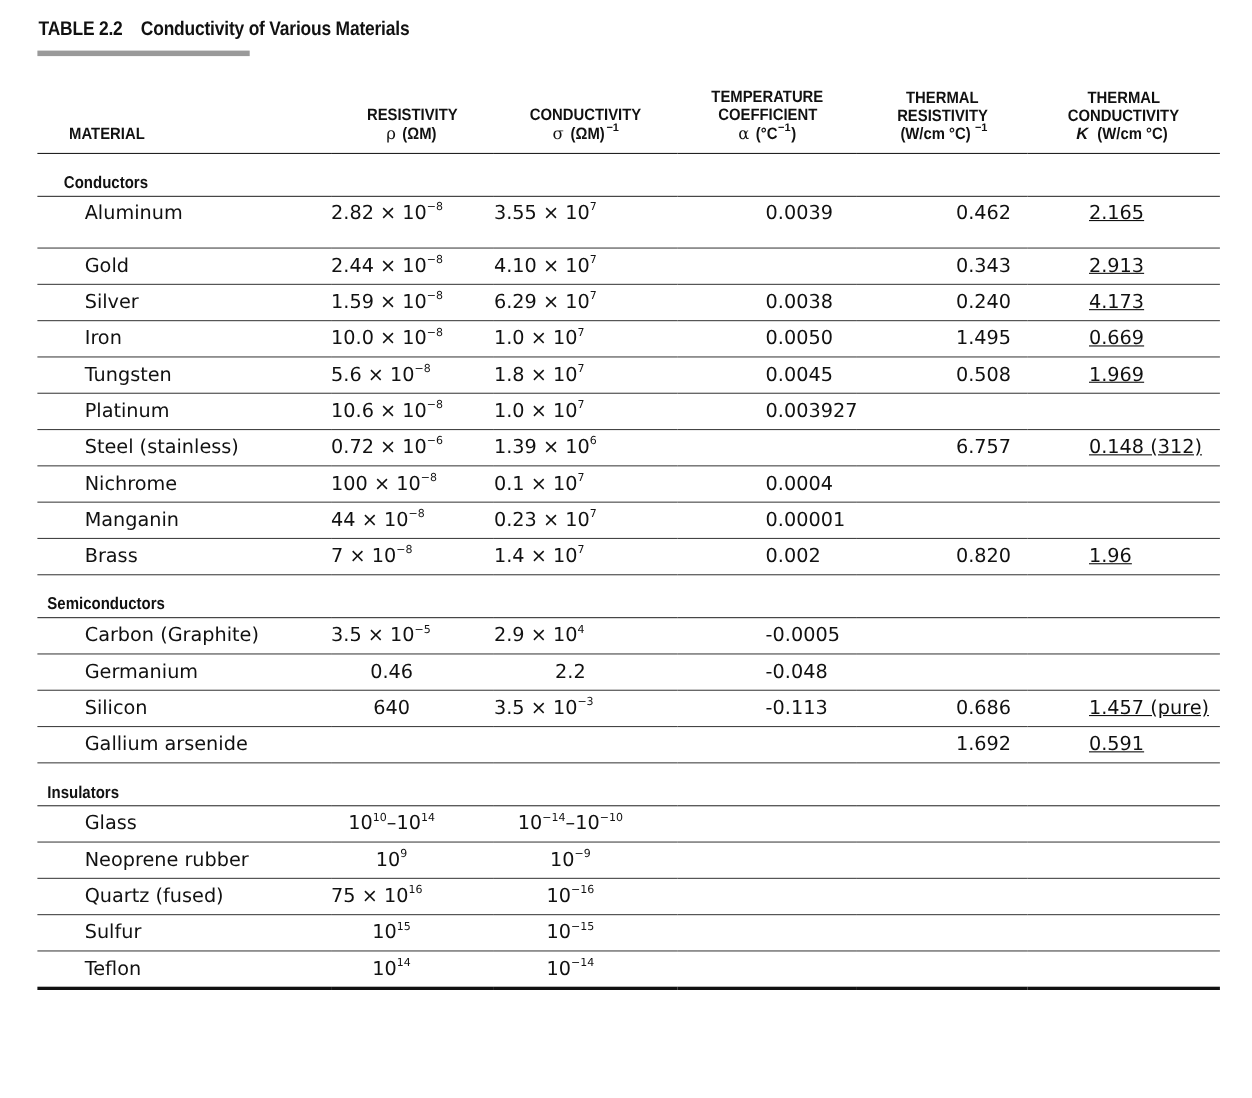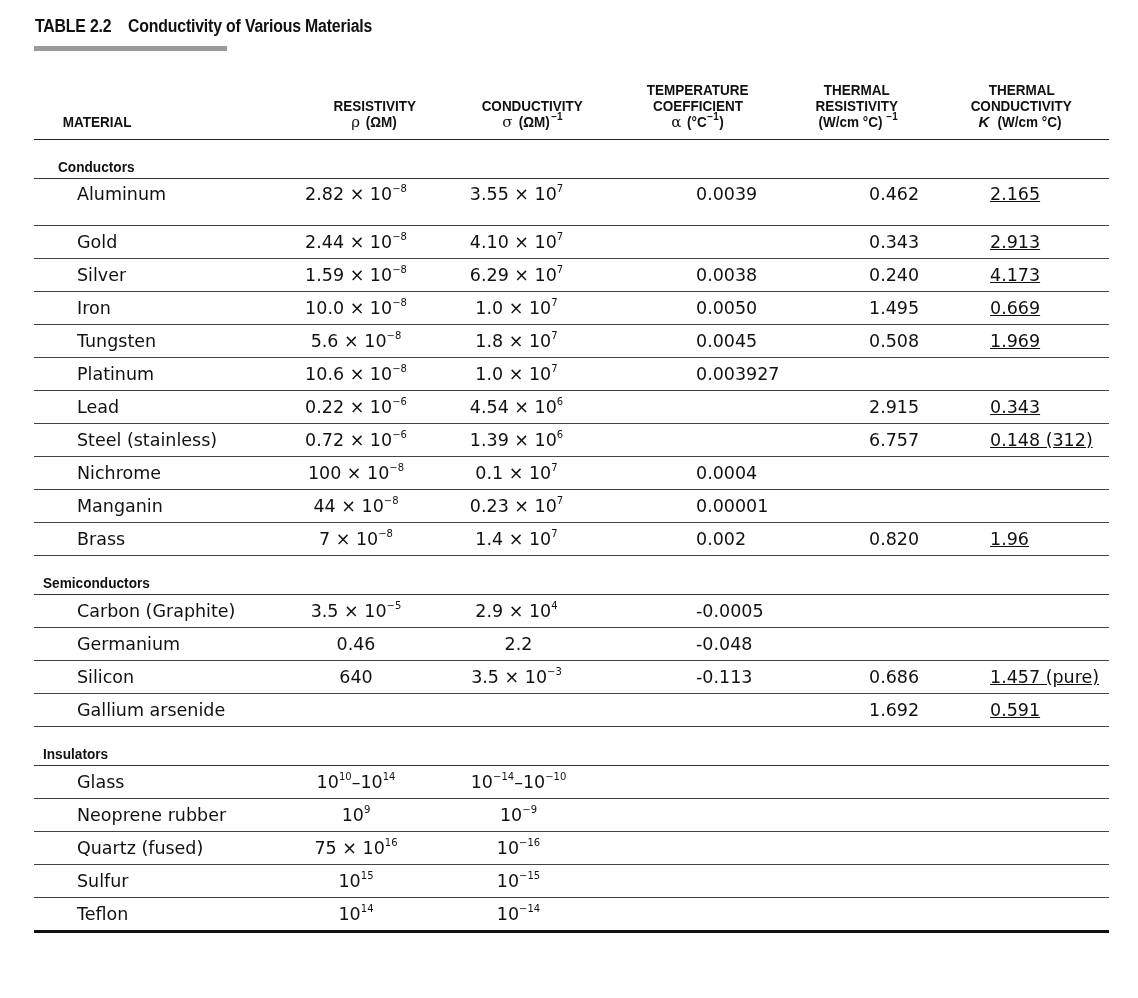--- a/index.html
+++ b/index.html
@@ -43,21 +43,21 @@
     tr.group td .g { display: inline-block; transform: scaleX(0.88); transform-origin: left bottom; }
     tr.group.first td { padding-left: 24px; }
     tr.group.other td { padding-left: 9px; }
     tr.row td {
       height: 32px; padding: 0; border-bottom: 1.5px solid #444; white-space: nowrap;
       vertical-align: middle;
     }
     tr.row.tall td { height: 41px; vertical-align: top; padding-top: 5px; }
     tr.row.last td { border-bottom: 3px solid #111; }
     td.name { padding-left: 43px !important; }
-    td.sci { text-align: center; }
+    td.sci { text-align: left; }
     td.sci.c1 { padding-right: 38px !important; }
     td.sci.c2 { padding-right: 32px !important; }
     td.ctr.c1 { text-align: center; padding-right: 38px !important; }
     td.ctr.c2 { text-align: center; padding-right: 28px !important; }
     td.tc { padding-left: 80px !important; }
     td.tr { padding-left: 90px !important; }
     td.tk { padding-left: 56px !important; text-decoration: underline; }
   </style>
 </head>
 <body>
@@ -151,28 +151,20 @@
       </tr>
       <tr class="row">
         <td class="name">Platinum</td>
         <td class="sci c1"><span>10.6 × 10</span><sup>−8</sup></td>
         <td class="sci c2"><span>1.0 × 10</span><sup>7</sup></td>
         <td class="tc">0.003927</td>
         <td class="tr"></td>
         <td class="tk"></td>
       </tr>
       <tr class="row">
-        <td class="name">Lead</td>
-        <td class="sci c1"><span>0.22 × 10</span><sup>−6</sup></td>
-        <td class="sci c2"><span>4.54 × 10</span><sup>6</sup></td>
-        <td class="tc"></td>
-        <td class="tr">2.915</td>
-        <td class="tk">0.343</td>
-      </tr>
-      <tr class="row">
         <td class="name">Steel (stainless)</td>
         <td class="sci c1"><span>0.72 × 10</span><sup>−6</sup></td>
         <td class="sci c2"><span>1.39 × 10</span><sup>6</sup></td>
         <td class="tc"></td>
         <td class="tr">6.757</td>
         <td class="tk">0.148 (312)</td>
       </tr>
       <tr class="row">
         <td class="name">Nichrome</td>
         <td class="sci c1"><span>100 × 10</span><sup>−8</sup></td>

